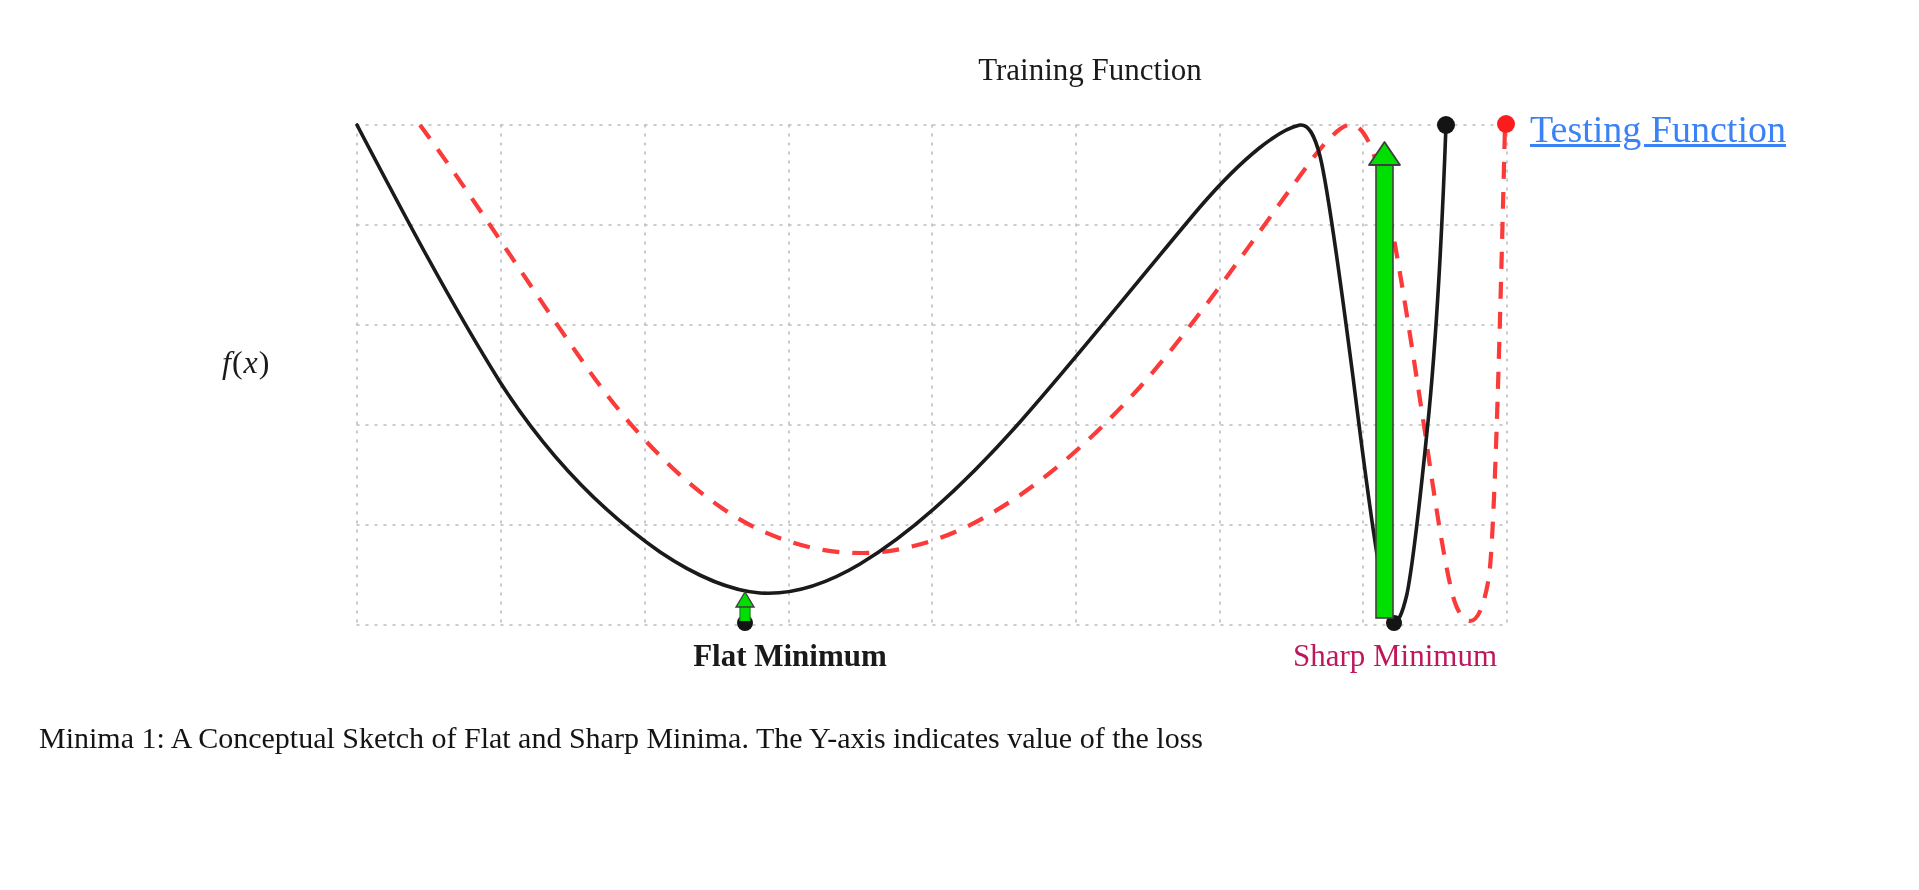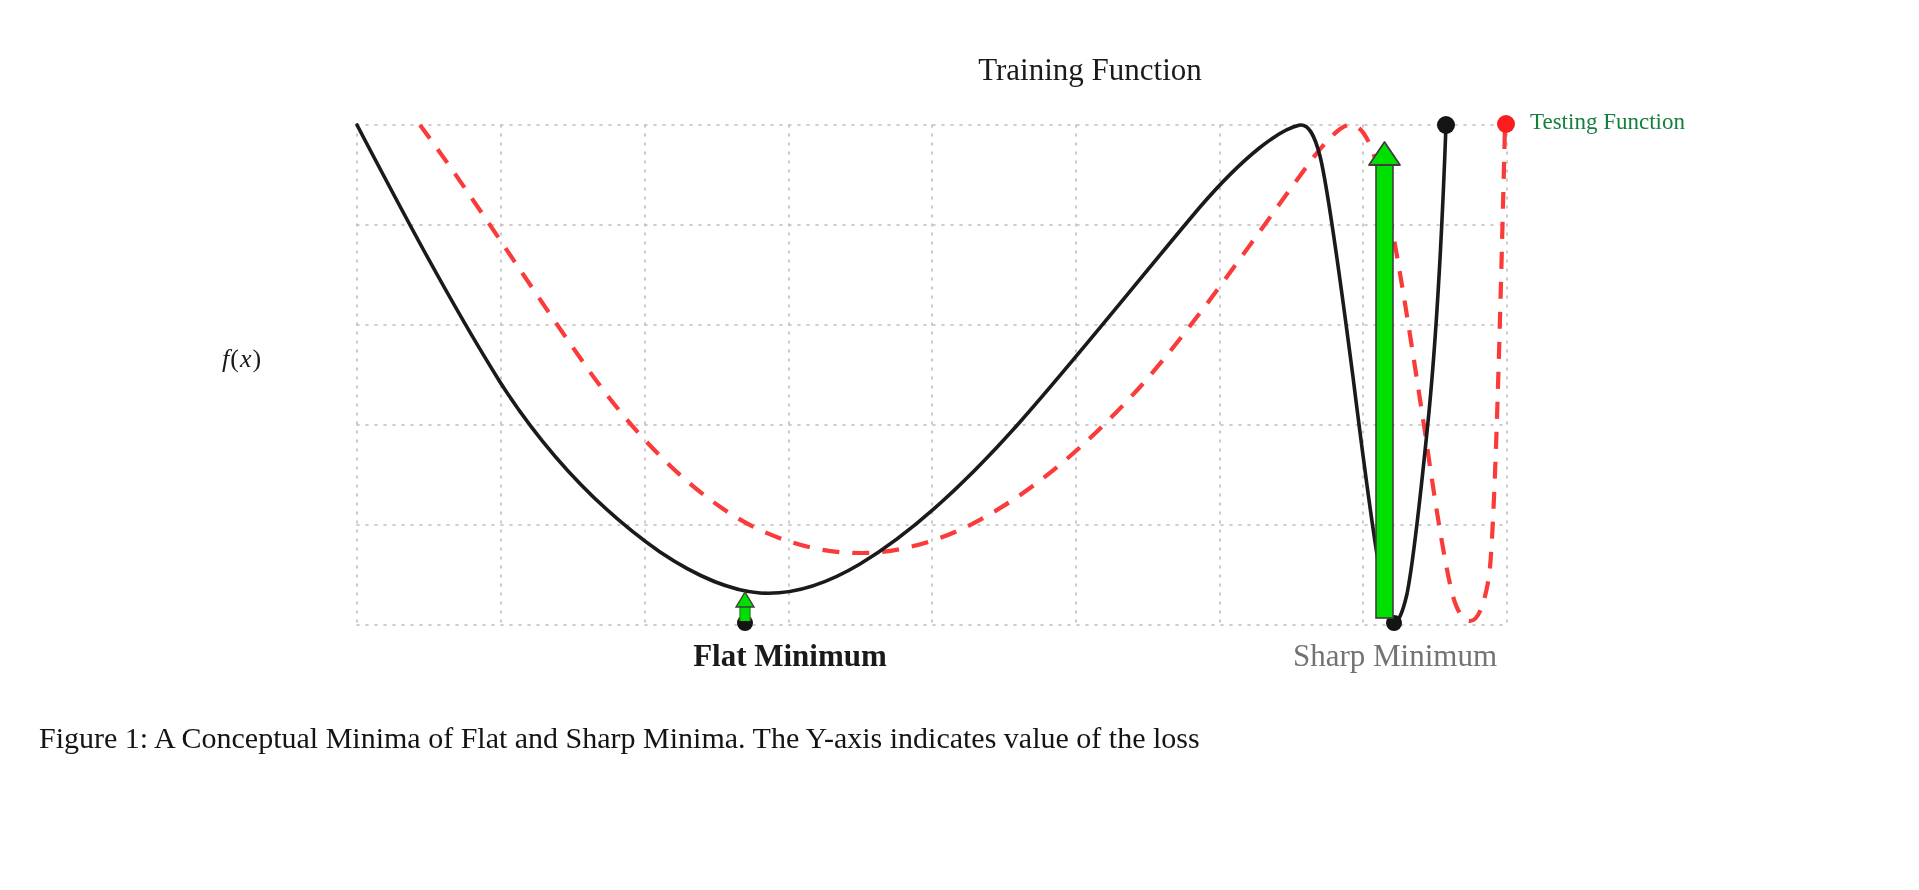--- a/index.html
+++ b/index.html
@@ -17,33 +17,33 @@
 
   
   .plot-label{position:absolute;white-space:nowrap;line-height:1;}
 
   #training-function-label{
     left:900px;top:22px;width:380px;text-align:center;
     font-size:31px;color:#1a1a1a;
   }
   #testing-function-label{
     left:1530px;top:78px;
-    font-size:23px;color:#15803d;
+    font-size:38px;color:#3b82f6;text-decoration:underline;
   }
   #flat-minimum-label{
     left:620px;top:608px;width:340px;text-align:center;
     font-size:31px;color:#1a1a1a;font-weight:bold;
   }
   #sharp-minimum-label{
     left:1225px;top:608px;width:340px;text-align:center;
-    font-size:31px;color:#737373;
+    font-size:31px;color:#be185d;
   }
   #y-axis-label{
     left:222px;top:314px;
-    font-size:26px;color:#1a1a1a;
+    font-size:32px;color:#1a1a1a;
     font-family:"Liberation Serif", serif;
   }
   #y-axis-label .mi{font-style:italic;}
   #y-axis-label .mo{font-style:normal;padding:0 1px;}
 
   
   #caption{
     position:absolute;left:39px;top:718px;width:1480px;
     font-size:30px;line-height:1.33;
     color:#141414;text-align:left;
@@ -139,16 +139,16 @@
     <div class="plot-label" id="testing-function-label">Testing Function</div>
 
     <div class="plot-label" id="flat-minimum-label">Flat Minimum</div>
 
     <div class="plot-label" id="sharp-minimum-label">Sharp Minimum</div>
 
     <div class="plot-label" id="y-axis-label"><span class="mi">f</span><span class="mo">(</span><span class="mi">x</span><span class="mo">)</span></div>
   </div>
 
   <div id="caption">
-    <span class="cap-line">Figure 1: A Conceptual Minima of Flat and Sharp Minima. The Y-axis indicates value of the loss</span>
+    <span class="cap-line">Minima 1: A Conceptual Sketch of Flat and Sharp Minima. The Y-axis indicates value of the loss</span>
   </div>
 
 </div>
 
 </body></html>

